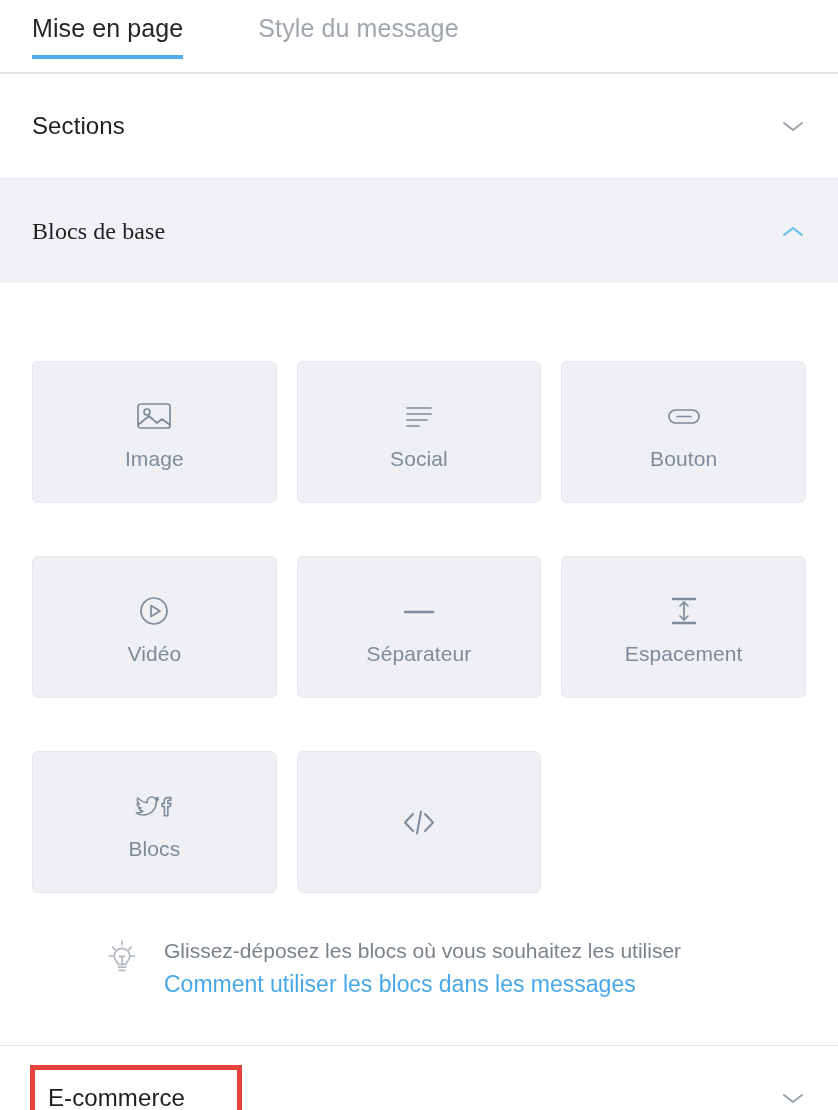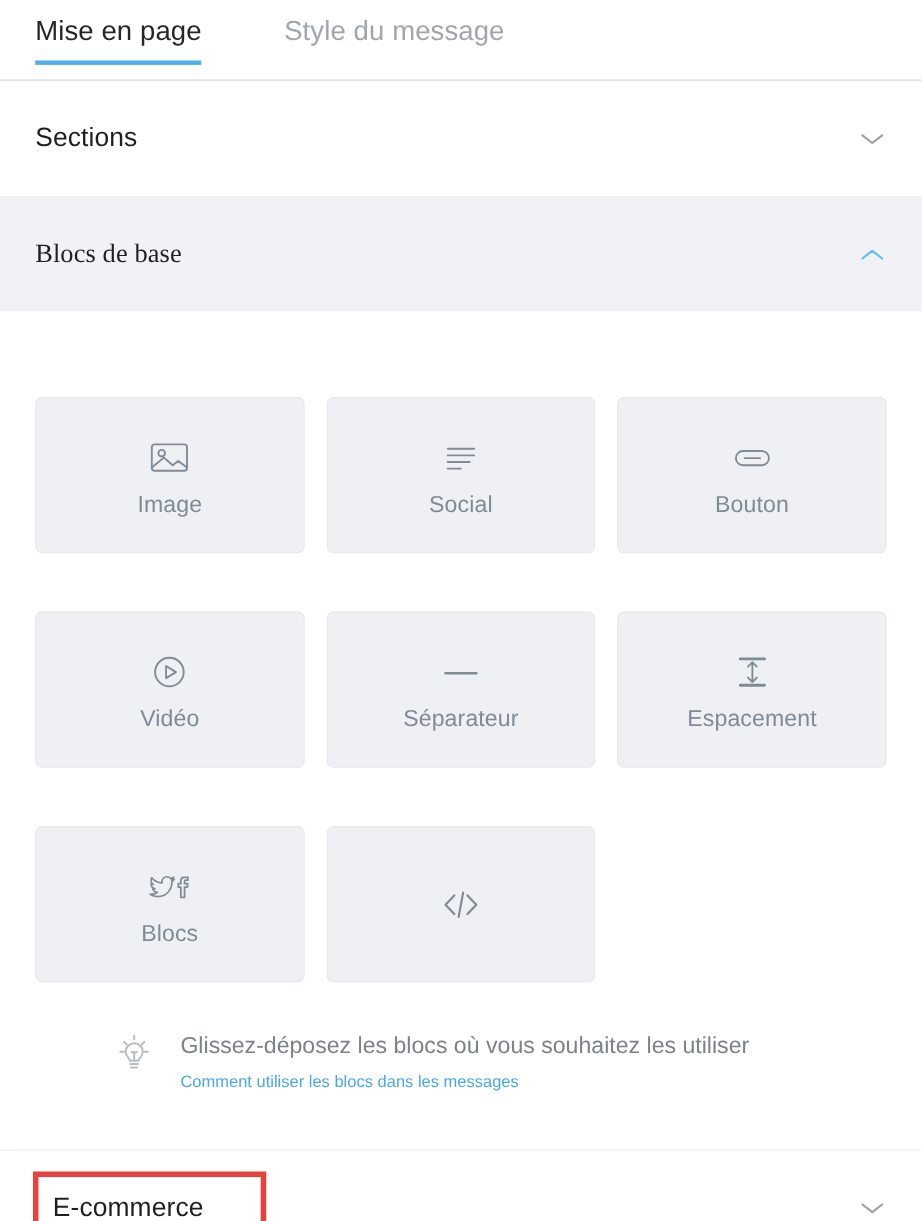--- a/index.html
+++ b/index.html
@@ -163,21 +163,21 @@
     margin-top: 2px;
     flex: 0 0 auto;
   }
   .hint .texts { display: flex; flex-direction: column; }
   .hint .line1 {
     font-size: 21px;
     color: #7a828b;
     line-height: 32px;
   }
   .hint .link {
-    font-size: 15px;
+    font-size: 23px;
     color: #49a8e8;
     line-height: 34px;
     text-decoration: none;
     cursor: pointer;
   }
   .panel-gap { height: 44px; }
 
   
   .annot-wrap { position: relative; margin-left: 16px; }
   .annot-box {

